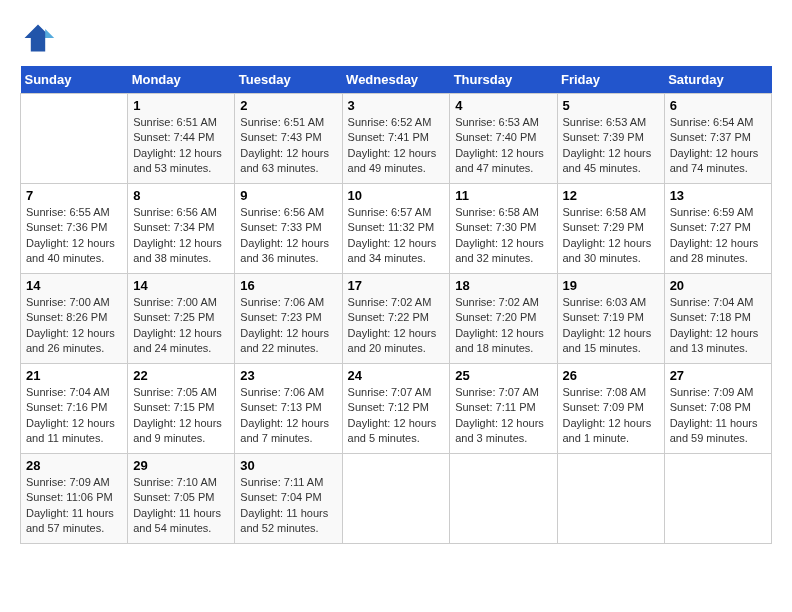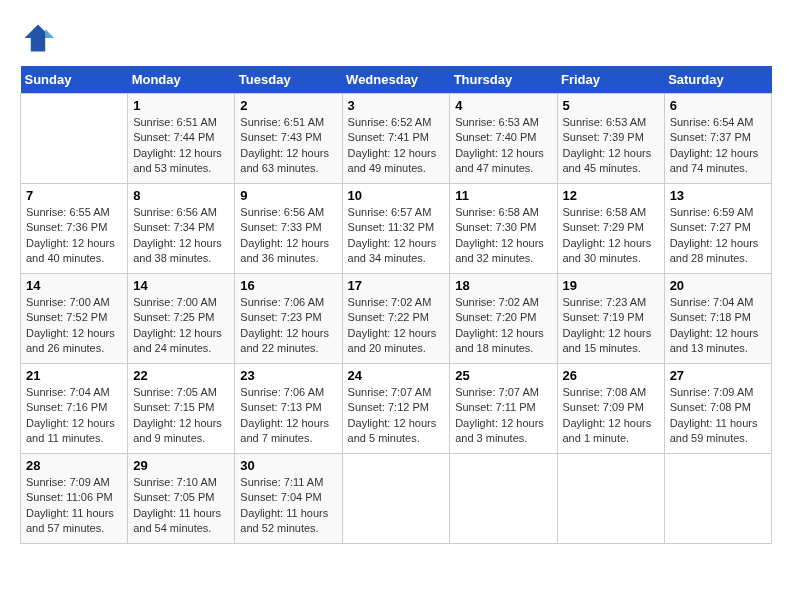--- a/index.html
+++ b/index.html
@@ -225,21 +225,21 @@
           <span>Sunset: 7:27 PM</span><br>
           <span>Daylight: 12 hours and 28 minutes.</span>
         </div>
         </td>
       </tr>
       <tr>
         <td>
           <span class="day-num">14</span>
         <div class="day-info">
           <span>Sunrise: 7:00 AM</span><br>
-          <span>Sunset: 7:52 PM</span><br>
+          <span>Sunset: 8:26 PM</span><br>
           <span>Daylight: 12 hours and 26 minutes.</span>
         </div>
         </td>
         <td>
           <span class="day-num">14</span>
         <div class="day-info">
           <span>Sunrise: 7:00 AM</span><br>
           <span>Sunset: 7:25 PM</span><br>
           <span>Daylight: 12 hours and 24 minutes.</span>
         </div>
@@ -264,21 +264,21 @@
           <span class="day-num">18</span>
         <div class="day-info">
           <span>Sunrise: 7:02 AM</span><br>
           <span>Sunset: 7:20 PM</span><br>
           <span>Daylight: 12 hours and 18 minutes.</span>
         </div>
         </td>
         <td>
           <span class="day-num">19</span>
         <div class="day-info">
-          <span>Sunrise: 7:23 AM</span><br>
+          <span>Sunrise: 6:03 AM</span><br>
           <span>Sunset: 7:19 PM</span><br>
           <span>Daylight: 12 hours and 15 minutes.</span>
         </div>
         </td>
         <td>
           <span class="day-num">20</span>
         <div class="day-info">
           <span>Sunrise: 7:04 AM</span><br>
           <span>Sunset: 7:18 PM</span><br>
           <span>Daylight: 12 hours and 13 minutes.</span>

